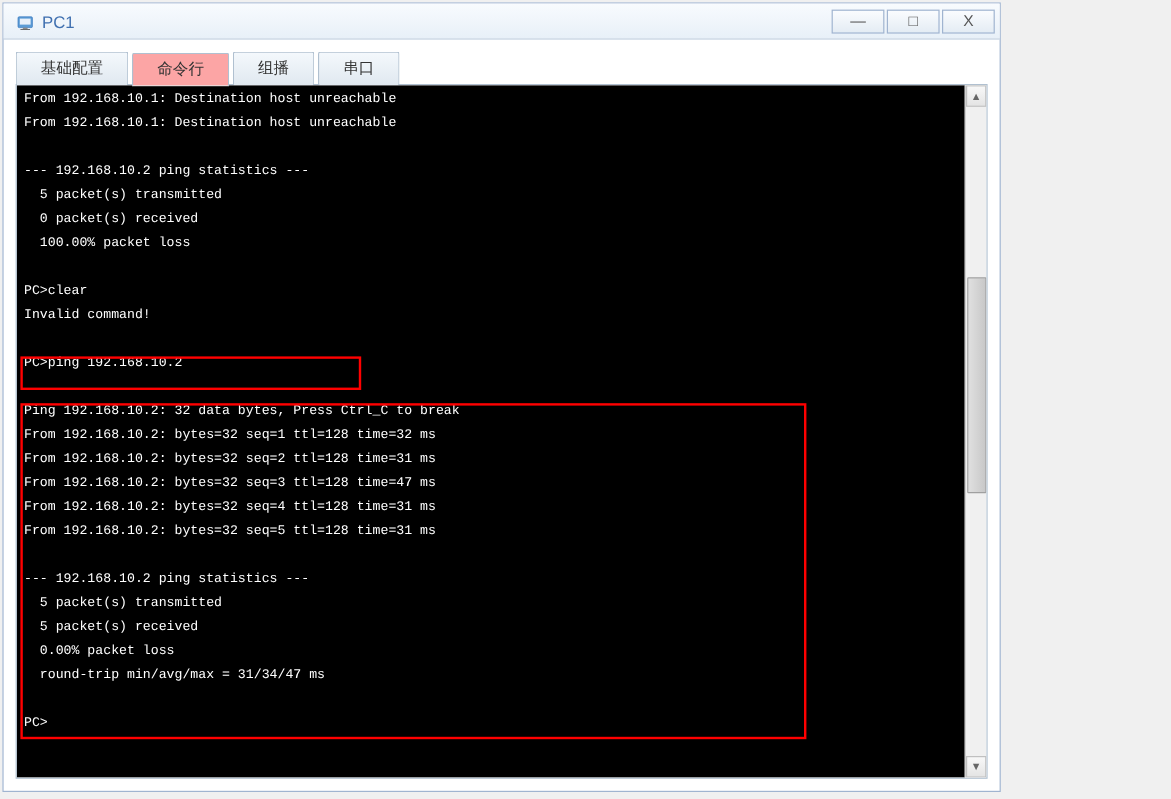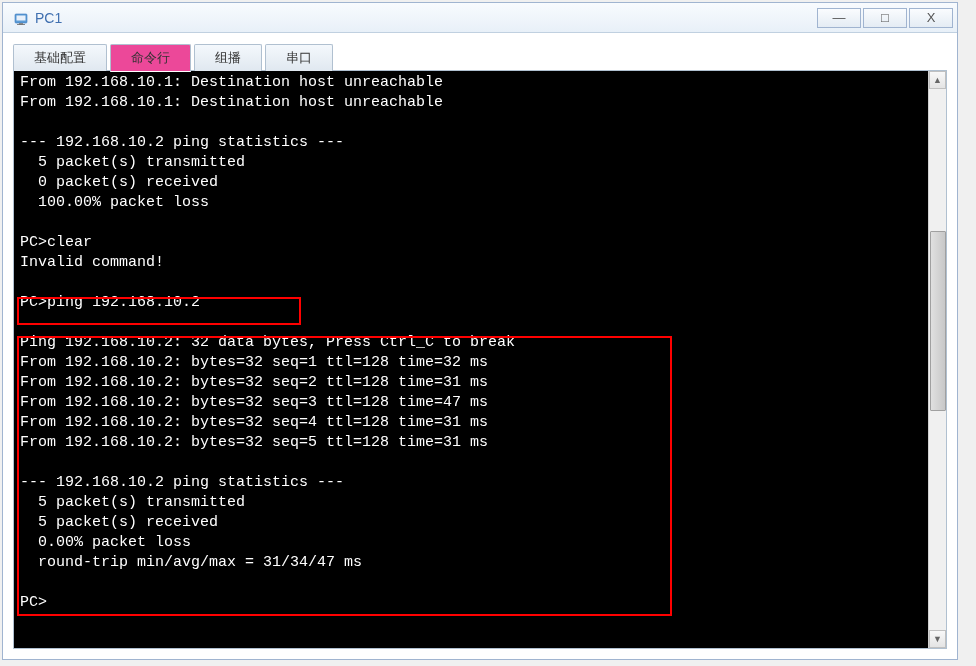--- a/index.html
+++ b/index.html
@@ -8,21 +8,21 @@
       box-sizing: border-box;
     }
     body {
       font-family: "Microsoft YaHei", Arial, sans-serif;
       background: #f0f0f0;
       width: 976px;
       height: 666px;
       overflow: hidden;
     }
     .window {
-      width: 956px;
+      width: 832px;
       height: 658px;
       margin: 2px;
       border: 1px solid #a0b4d0;
       background: #fff;
       display: flex;
       flex-direction: column;
     }
     .titlebar {
       height: 30px;
       background: linear-gradient(to bottom, #f8fbfe, #e8f0f8);
@@ -69,52 +69,51 @@
       display: flex;
       flex-direction: column;
       overflow: hidden;
     }
     .tabs {
       display: flex;
       gap: 3px;
       margin-bottom: 0;
       position: relative;
       z-index: 2;
-      align-items: center;
     }
     .tab {
       padding: 4px 20px;
       border: 1px solid #b0c0d0;
       background: linear-gradient(to bottom, #f4f8fc, #e0e8f0);
       font-size: 13px;
       color: #333;
       cursor: pointer;
       border-bottom: none;
       border-radius: 2px 2px 0 0;
     }
     .tab.active {
-      background: #ec4899;
+      background: #fca5a5;
       border-bottom: 1px solid #fff;
       position: relative;
       top: 1px;
     }
     .terminal-container {
       flex: 1;
       border: 1px solid #b0c0d0;
       position: relative;
       overflow: hidden;
       margin-top: -1px;
     }
     .terminal {
       width: calc(100% - 18px);
       height: 100%;
       background: #000;
       color: #fff;
       font-family: "Courier New", monospace;
-      font-size: 15px;
+      font-size: 11px;
       line-height: 20px;
       padding: 2px 6px;
       overflow: hidden;
       white-space: pre;
       position: relative;
     }
     .scrollbar {
       position: absolute;
       right: 0;
       top: 0;

